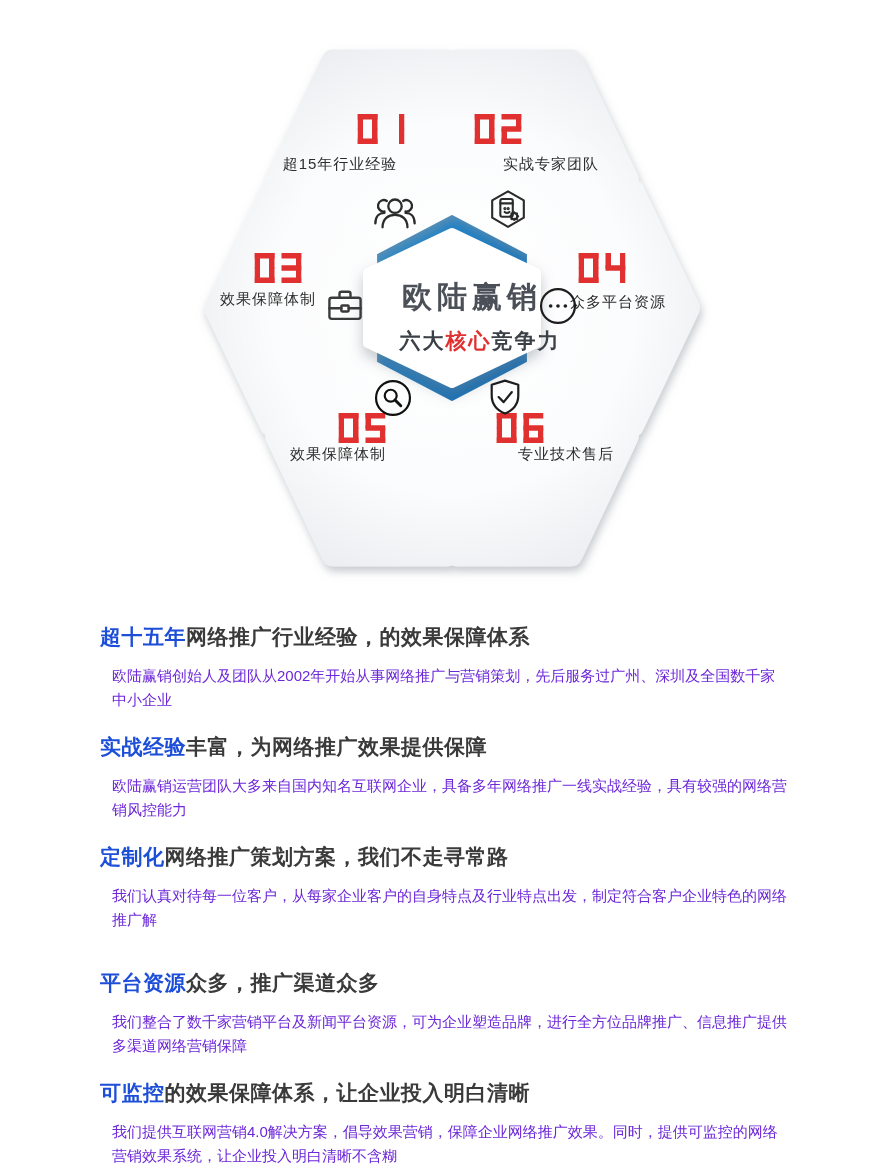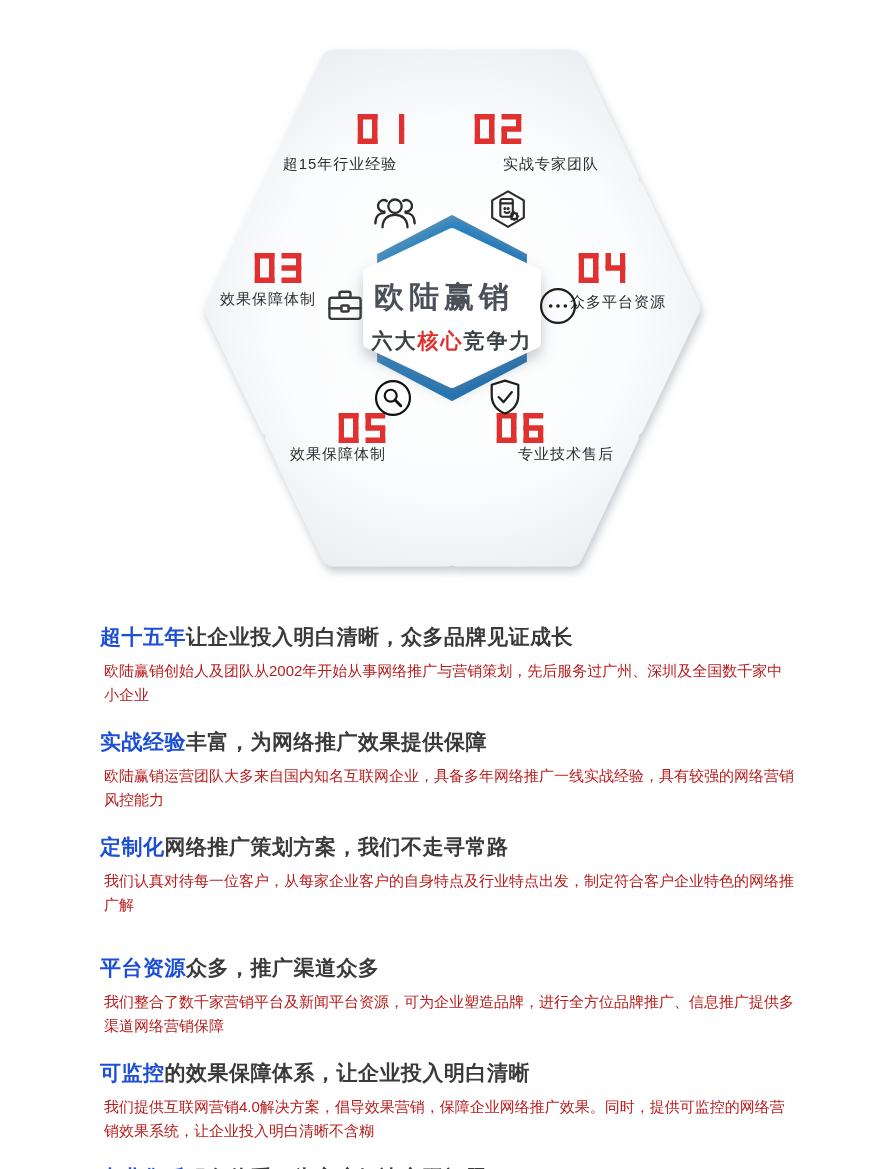--- a/index.html
+++ b/index.html
@@ -16,21 +16,21 @@
   .center-sub{font-size:21px;font-weight:700;color:#3b4046;letter-spacing:2px;margin-top:9px;margin-left:16px;}
   .center-sub .hl{color:#e0302f;}
   .icon-box svg{display:block;}
 
   
   .content{width:700px;margin:0 0 0 100px;padding-top:22px;padding-bottom:30px;}
   .section{margin-bottom:20px;}
   .section.gap-before{margin-top:36px;}
   .section h2{margin:0 0 7px 0;font-size:21px;line-height:30px;font-weight:700;color:#3a3a3a;letter-spacing:.5px;}
   .section h2 .hl{color:#1d4ed8;}
-  .section p{margin:4px;font-size:15px;line-height:24px;color:#b91c1c;}
+  .section p{margin:12px;font-size:15px;line-height:24px;color:#6d28d9;}
 </style>
 </head>
 <body>
 
 <div class="hero">
 
   <svg class="flower" width="888" height="600" viewBox="0 0 888 600">
     <defs>
       <linearGradient id="blueGrad" gradientUnits="userSpaceOnUse" x1="300" y1="150" x2="600" y2="470">
         <stop offset="0" stop-color="#35a2e0"></stop>
@@ -193,30 +193,30 @@
       <line x1="26.2" y1="26.2" x2="32.5" y2="32.5" stroke-width="3.2"></line>
     </svg>
   </div>
   <div class="ov icon-box" style="left:505px;top:398px;">
     <svg width="44" height="44" viewBox="0 0 48 48" fill="none" stroke="#1d1d1d" stroke-width="2.4" stroke-linecap="round" stroke-linejoin="round">      
         <path d="M24,5 L38.5,9.5 V21 c0,10 -6,16.5 -14.5,20 C15.5,37.5 9.5,31 9.5,21 V9.5 Z"></path>
       <path d="M17,23 l5.5,5.5 L31.5,17.5"></path>
     </svg>
   </div>
 
-  <div class="ov center-label" style="left:444px;top:316px;">
+  <div class="ov center-label" style="left:472px;top:316px;">
     <div class="center-title">欧陆赢销</div>
     <div class="center-sub"><span>六大</span><span class="hl">核心</span><span>竞争力</span></div>
   </div>
 </div>
 
 <div class="content">
 
   <div class="section">
-    <h2><span class="hl">超十五年</span><span>让企业投入明白清晰，众多品牌见证成长</span></h2>
+    <h2><span class="hl">超十五年</span><span>网络推广行业经验，的效果保障体系</span></h2>
     <p>欧陆赢销创始人及团队从2002年开始从事网络推广与营销策划，先后服务过广州、深圳及全国数千家中小企业</p>
   </div>
 
   <div class="section">
     <h2><span class="hl">实战经验</span><span>丰富，为网络推广效果提供保障</span></h2>
     <p>欧陆赢销运营团队大多来自国内知名互联网企业，具备多年网络推广一线实战经验，具有较强的网络营销风控能力</p>
   </div>
 
   <div class="section">
     <h2><span class="hl">定制化</span><span>网络推广策划方案，我们不走寻常路</span></h2>

